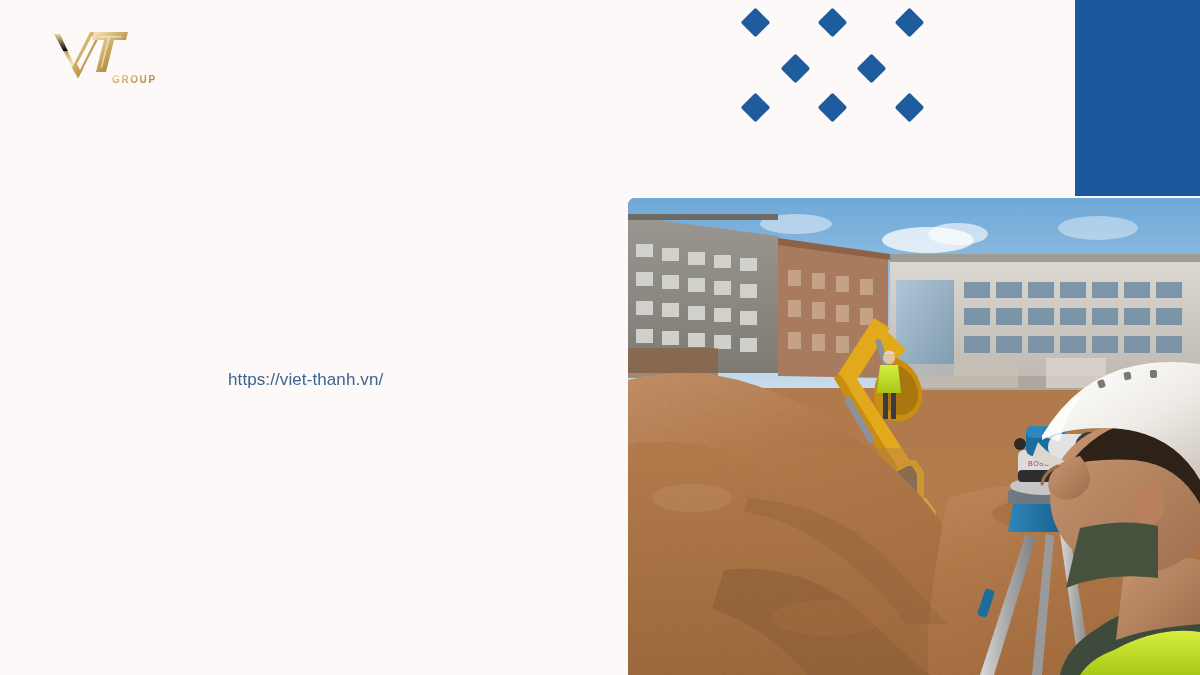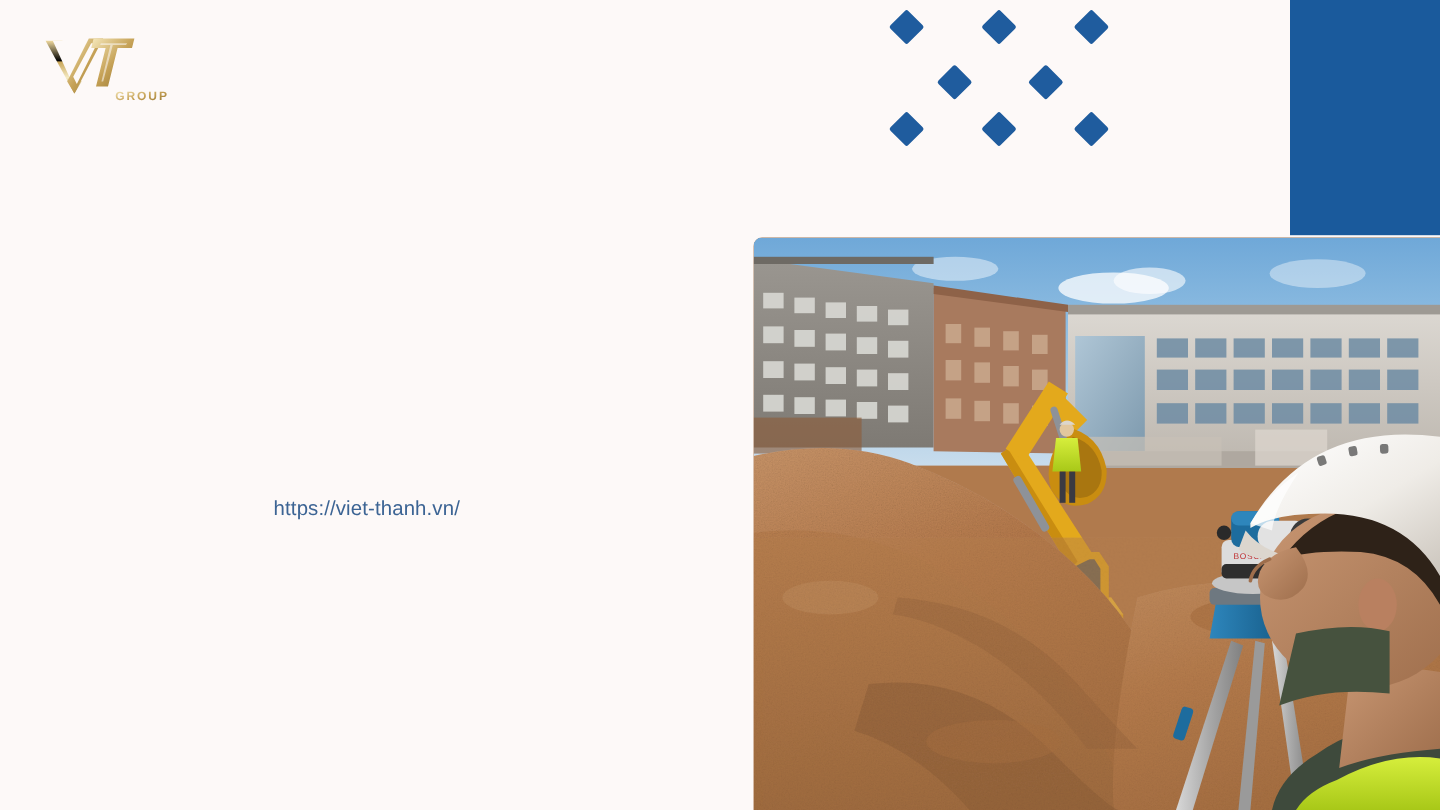--- a/index.html
+++ b/index.html
@@ -10,21 +10,21 @@
   }
   #slide {
     position: relative;
     width: 1200px; height: 675px;
     background: #FDF9F8;
     overflow: hidden;
   }
 
   
   .logo-wrap {
-    position: absolute; left: 28px; top: 26px;
+    position: absolute; left: 44px; top: 26px;
     width: 120px; height: 62px;
   }
   .logo-svg { display: block; width: 120px; height: 62px; }
 
   
   .diamonds { position: absolute; left: 728px; top: 2px; width: 196px; height: 118px; }
   .diamond {
     position: absolute;
     width: 21px; height: 21px;
     background: #1F5C9E;
@@ -51,21 +51,20 @@
     line-height: 1.18;
   }
 
   
   .url {
     position: absolute;
     left: 228px; top: 370px;
     font-size: 17px;
     color: #3C6494;
     letter-spacing: 0.1px;
-    margin-top: 44px;
   }
 
   
   .photo {
     position: absolute;
     left: 628px; top: 198px;
     width: 572px; height: 477px;
     border-radius: 7px 0 0 0;
     overflow: hidden;
     background: #B07A4D;

